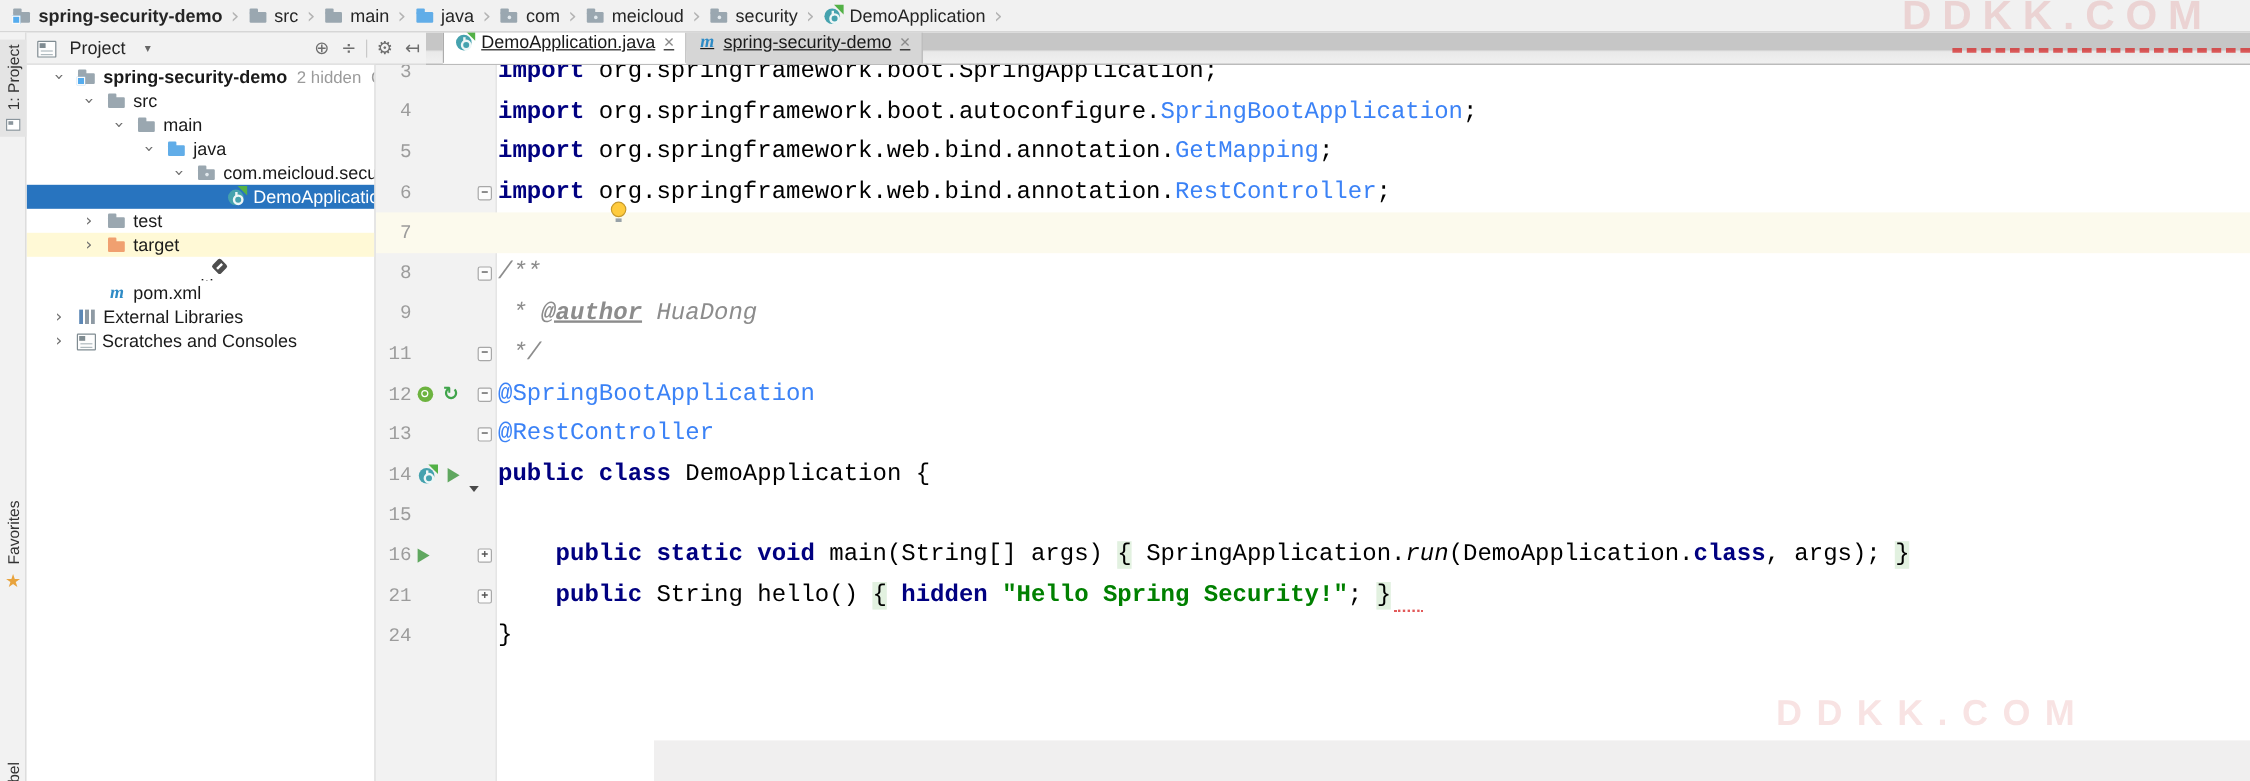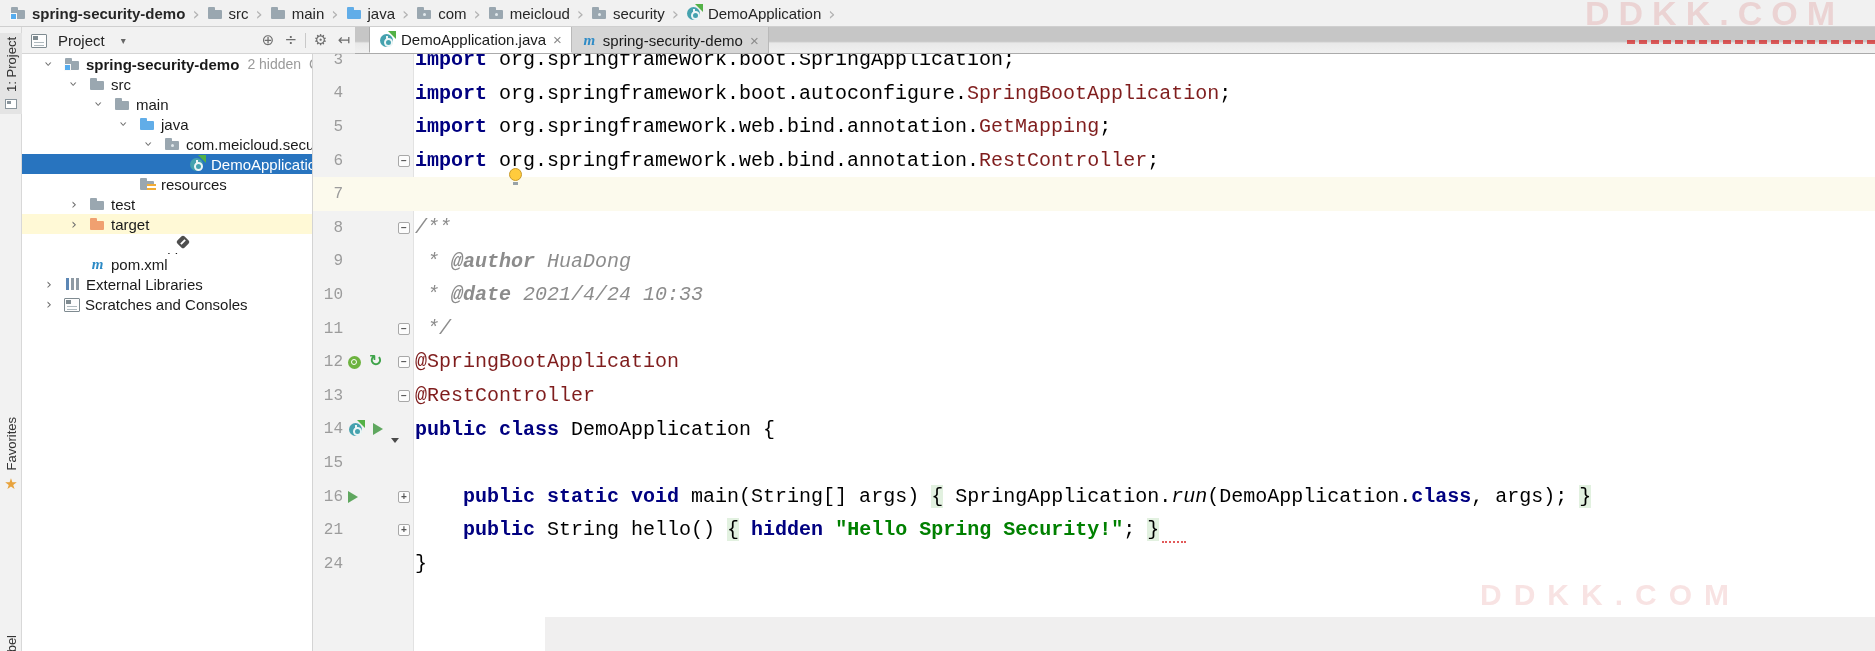--- a/index.html
+++ b/index.html
@@ -52,22 +52,22 @@
   .ph-title { margin:0 16px 0 6px; }
   .ph-caret { color:#666; font-size:10px; margin-right:6px; }
   .ph-spacer { flex:1; }
   .ph-act { color:#6E6E6E; font-size:15px; margin:0 5px; font-family:"DejaVu Sans",sans-serif; cursor:default; }
   .ph-vsep { width:1px; height:15px; background:#C9C9C9; margin:0 3px; }
   .tabstrip {
     flex:1; display:flex; align-items:stretch; padding-left:14px;
     background:linear-gradient(#C6C6C6 0%, #C6C6C6 55%, #E9E9E9 62%, #F0F0F0 100%);
     border-bottom:1px solid #ABABAB;
   }
-  .tab { display:flex; align-items:center; padding:0 9px; font-size:15px; color:#1A1A1A; background:#D6D6D6;
-    border-right:1px solid #B9B9B9; cursor:default; }
+  .tab { display:flex; padding:0 9px; font-size:15px; color:#1A1A1A; background:#D6D6D6;
+    border-right:1px solid #B9B9B9; cursor:default;text-decoration:underline; }
   .tab.active { background:#FFFFFF; border-left:1px solid #ACACAC; border-bottom:1px solid #fff; }
   .tab-close { color:#8A8A8A; font-size:15px; margin-left:7px; }
 
   
   .panel {
     position:absolute; left:22px; top:54px; width:291px; height:597px;
     background:#fff; border-right:1px solid #D4D4D4; overflow:hidden; z-index:4;
   }
   .trow { height:20px; display:flex; align-items:center; font-size:15px; color:#1A1A1A; white-space:nowrap; overflow:hidden; cursor:default; }
   .trow.sel { background:#2874BF; color:#fff; }
@@ -111,24 +111,24 @@
   .cl.caret { background:#FCFAED; }
   .cl.sep .ct { border-top:1px solid #C4C4C4; }
   .gut { width:100px; flex:none; display:flex; align-items:center; }
   .lnum { width:30px; flex:none; text-align:right; color:#9C9C9C; font:16px "Liberation Mono", monospace; }
   .gicons { flex:1; display:flex; align-items:center; gap:3px; padding-left:5px; height:100%; }
   .gfold { width:18px; flex:none; display:flex; justify-content:center; }
   .fm { width:12px; height:12px; border:1px solid #A8A8A8; background:#FCFCFC; color:#555;
     font:bold 10px/10px "Liberation Sans",sans-serif; text-align:center; border-radius:2px; cursor:default; }
   .ct { flex:1; white-space:pre; font:20px/33.6px "Liberation Mono", monospace; color:#000; padding-left:2px; }
   .kw  { color:#000080; font-weight:bold; }
-  .ann { color:#7f1d1d; }
+  .ann { color:#3b82f6; }
   .str { color:#008000; font-weight:bold; }
   .doc { color:#8C8C8C; font-style:italic; }
-  .dt  { color:#8C8C8C; font-style:italic; font-weight:bold; }
+  .dt  { color:#8C8C8C; font-style:italic; font-weight:bold; text-decoration:underline; }
   .it  { font-style:italic; }
   .fold{ background:#E2F1E0; }
   .sqg { border-bottom:2px dotted #E25A5A; margin-left:3px; }
   .ic-scan { width:13px; height:13px; border-radius:50%; background:#6DB33F; position:relative; flex:none; }
   .ic-scan::after { content:""; position:absolute; left:3px; top:3px; width:4px; height:4px; border:1.5px solid #fff; border-radius:50%; }
   .ic-refresh { color:#3FA44A; font-weight:bold; font-size:16px; line-height:13px; font-family:"DejaVu Sans",sans-serif; flex:none; }
   .ic-run { width:0; height:0; border-left:10px solid #5FA75F; border-top:6px solid transparent; border-bottom:6px solid transparent; flex:none; cursor:pointer; }
   .ic-tinydown { width:0; height:0; border-top:5px solid #4A4A4A; border-left:4px solid transparent; border-right:4px solid transparent; flex:none; align-self:flex-end; margin:0 0 3px 0; }
   .bulb { position:absolute; left:196px; top:114px; width:13px; height:13px; border-radius:50%;
     background:#FFCB3D; border:1px solid #C79A2C; z-index:4; cursor:pointer; }
@@ -276,27 +276,20 @@
         <span class="tlabel">com.meicloud.security</span>
       </div>
       <div class="trow sel" style="padding-left: 137px;">
         <span class="chev"></span>
         <span class="ic ic-boot">
           <span class="stem"></span>
           <span class="leaf"></span>
         </span>
         <span class="tlabel">DemoApplication</span>
       </div>
-      <div class="trow" style="padding-left: 87px;">
-        <span class="chev"></span>
-        <span class="ic ic-folder-res">
-          <span class="stripes"></span>
-        </span>
-        <span class="tlabel">resources</span>
-      </div>
       <div class="trow" style="padding-left: 37px;">
         <span class="chev"><span class="x">›</span></span>
         <span class="ic ic-folder"></span>
         <span class="tlabel">test</span>
       </div>
       <div class="trow hl" style="padding-left: 37px;">
         <span class="chev"><span class="x">›</span></span>
         <span class="ic ic-folder-orange"></span>
         <span class="tlabel">target</span>
       </div>
@@ -377,28 +370,20 @@
           </div>
           <div class="ct"><span class="doc">/**</span></div>
         </div>
         <div class="cl">
           <div class="gut">
             <span class="lnum">9</span>
             <span class="gicons"></span>
             <span class="gfold"></span>
           </div>
           <div class="ct"><span class="doc"> * </span><span class="dt">@author</span><span class="doc"> HuaDong</span></div>
-        </div>
-        <div class="cl">
-          <div class="gut">
-            <span class="lnum">10</span>
-            <span class="gicons"></span>
-            <span class="gfold"></span>
-          </div>
-          <div class="ct"><span class="doc"> * </span><span class="dt">@date</span><span class="doc"> 2021/4/24 10:33</span></div>
         </div>
         <div class="cl">
           <div class="gut">
             <span class="lnum">11</span>
             <span class="gicons"></span>
             <span class="gfold">
               <span class="fm">−</span>
             </span>
           </div>
           <div class="ct"><span class="doc"> */</span></div>

